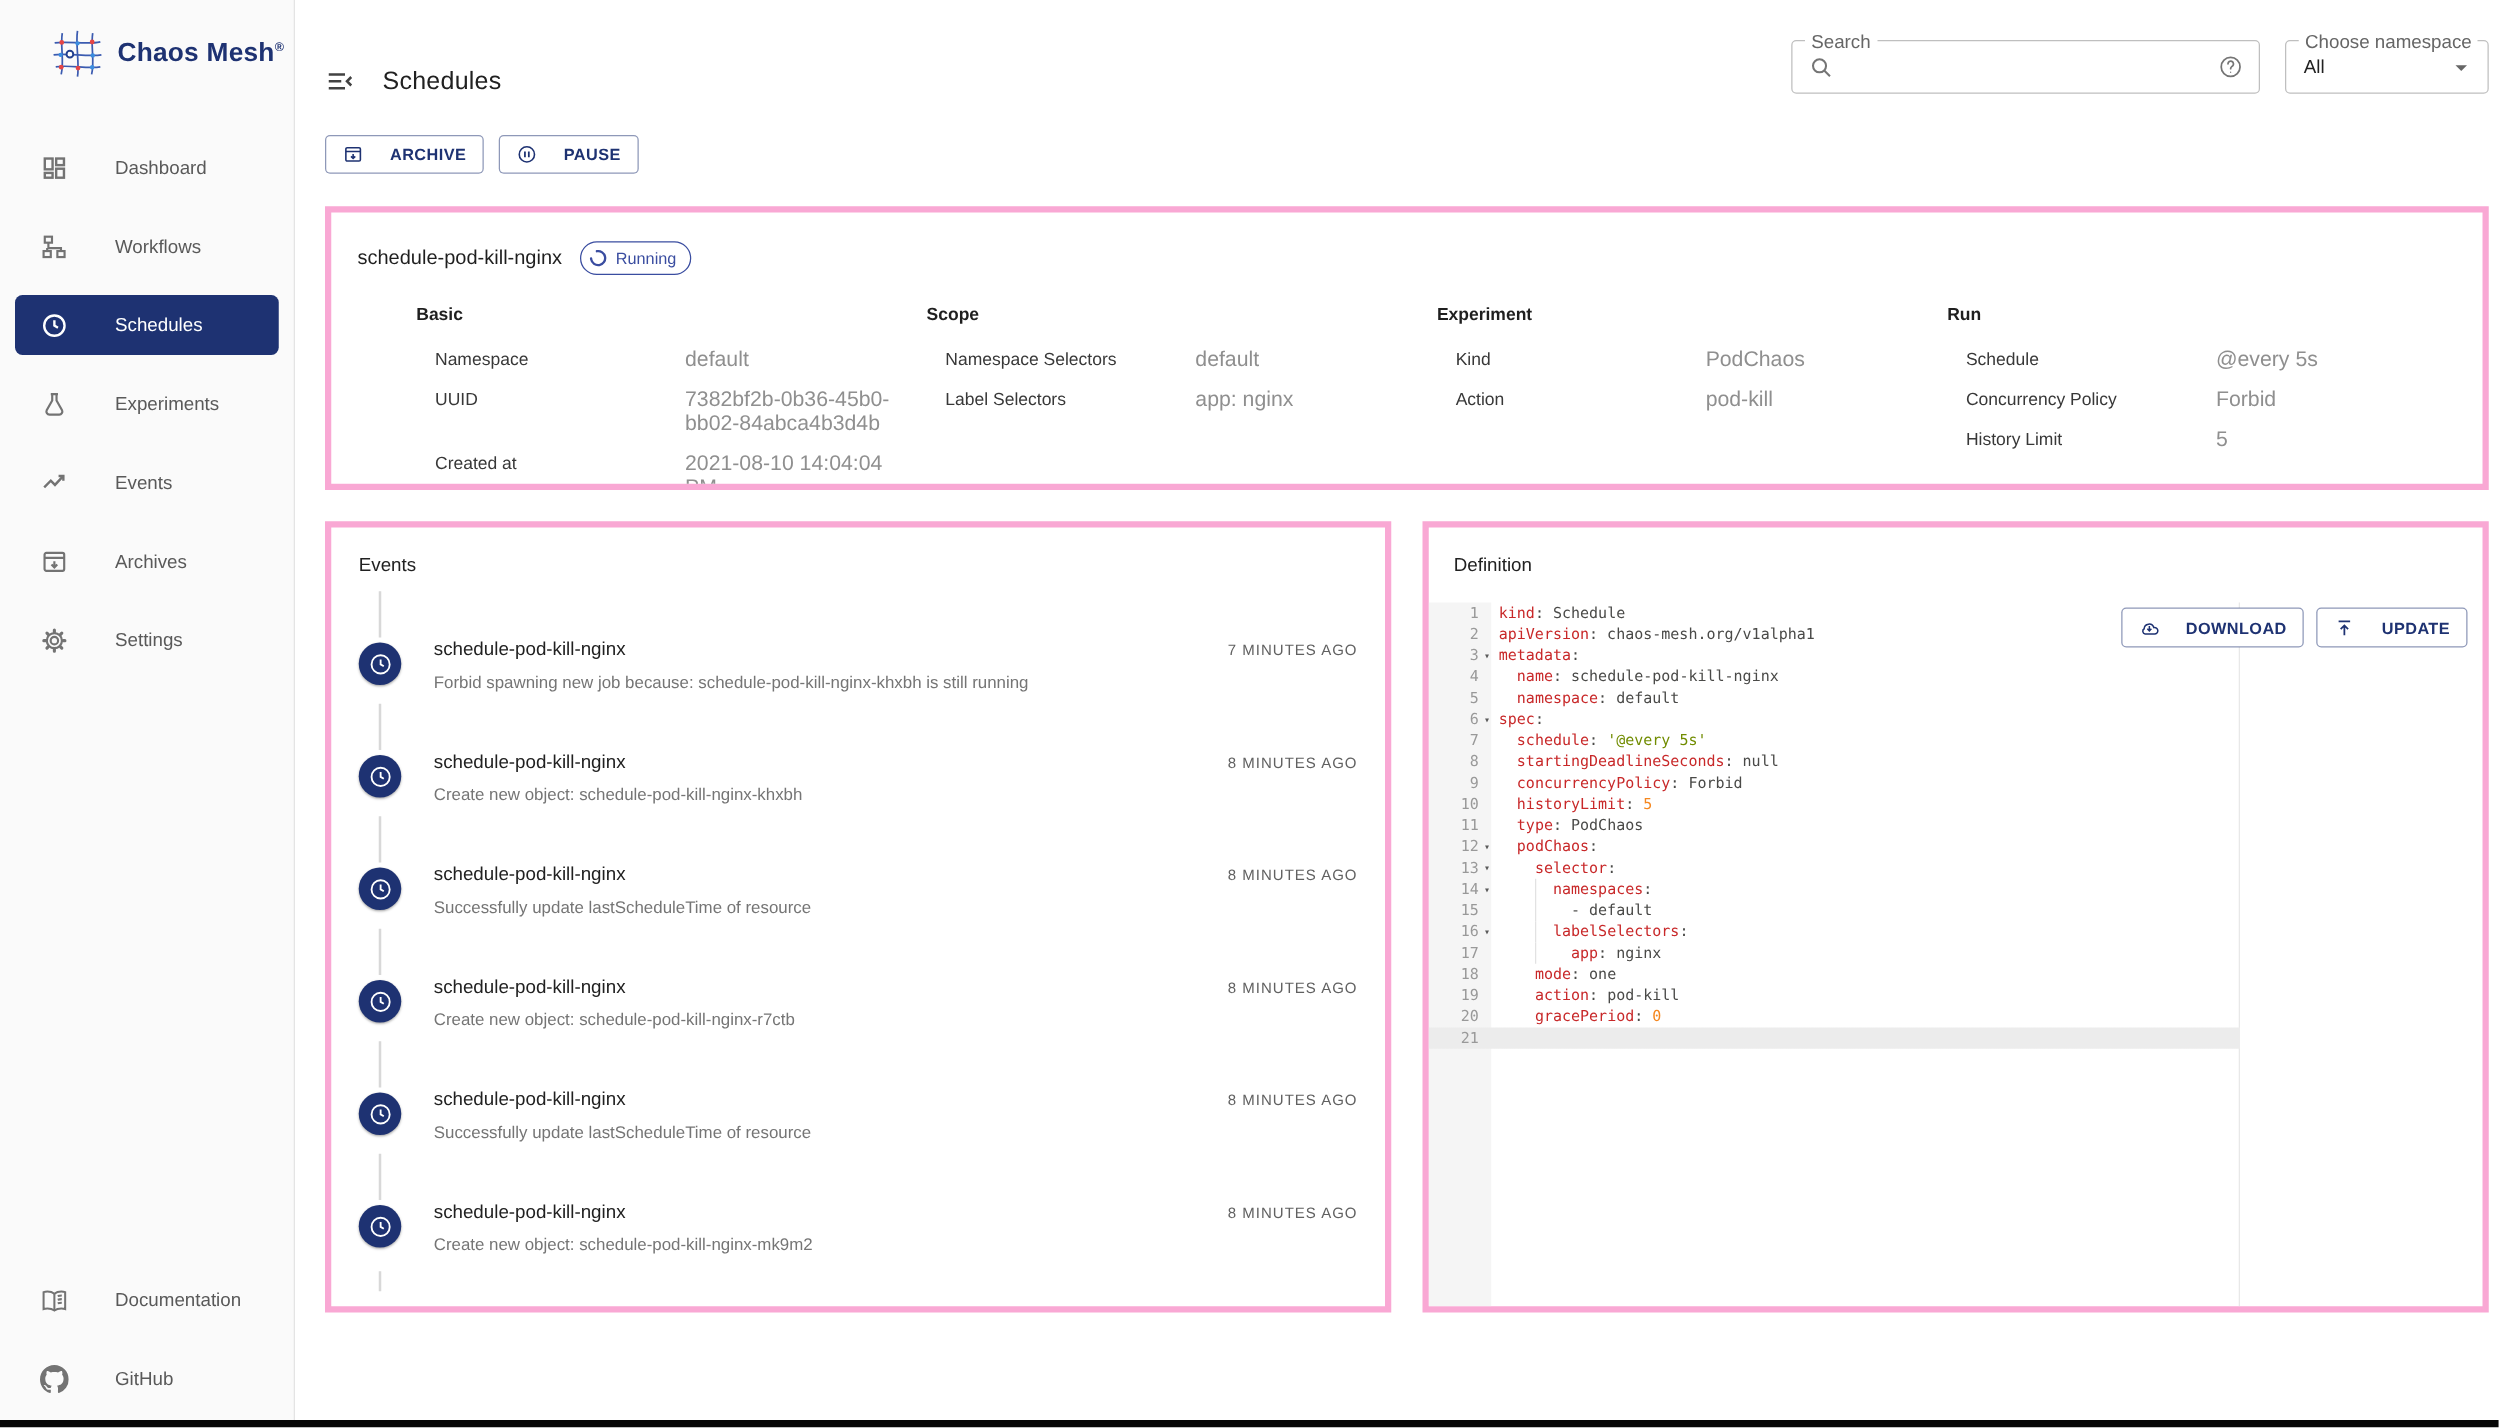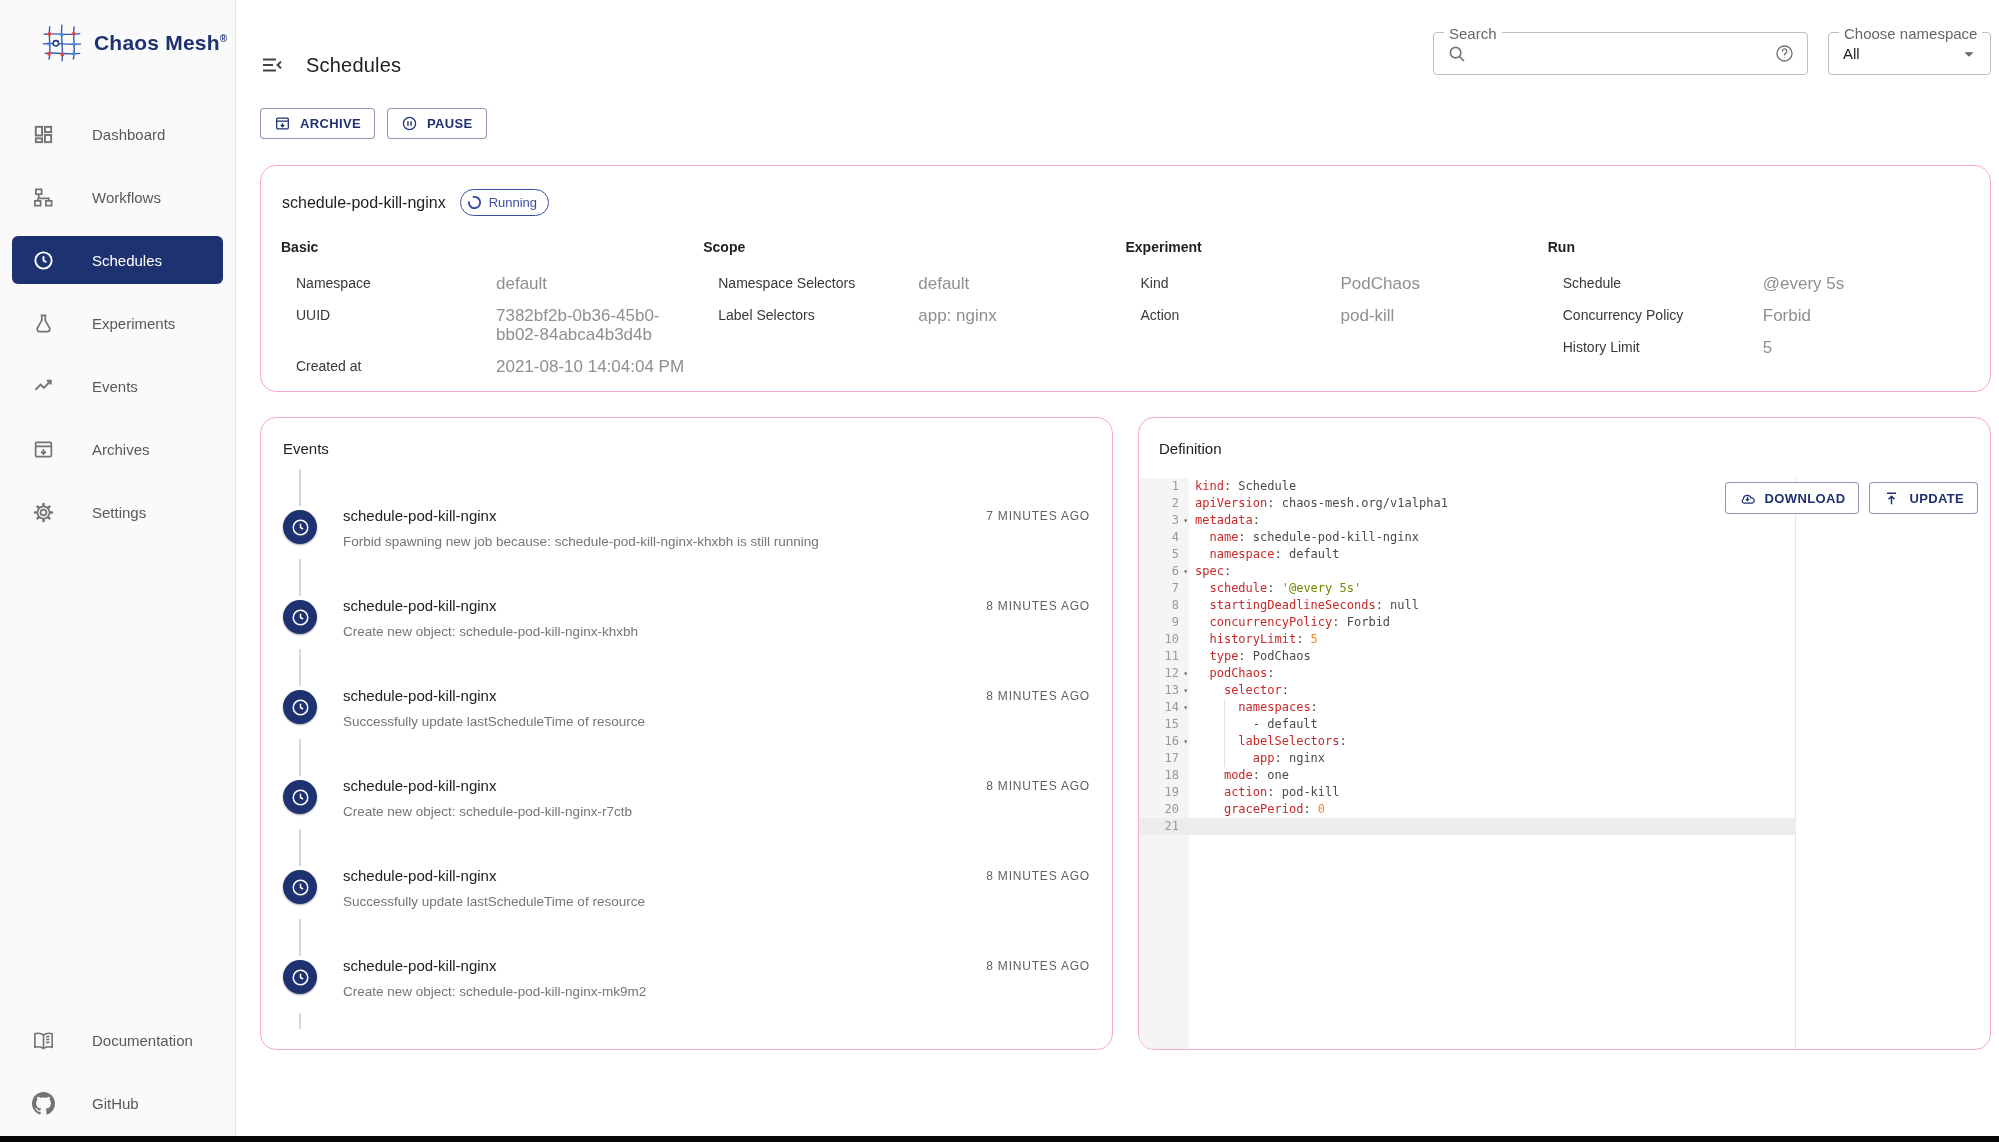--- a/index.html
+++ b/index.html
@@ -42,34 +42,34 @@
   .search-field{width:375px;padding:0 12px;}
   .search-field .icon{width:22px;height:22px;color:#757575;}
   .search-input{border:none;outline:none;flex:1;height:30px;font-size:15px;margin-left:6px;
                 font-family:inherit;background:transparent;}
   .help-btn{width:21px;height:21px;color:#757575;cursor:pointer;}
   .ns-field{width:163px;padding:0 10px 0 14px;cursor:pointer;}
   .ns-value{font-size:15px;color:#212121;flex:1;}
   .caret{width:22px;height:22px;color:#666;}
 
   .toolbar{margin-top:44px;display:flex;gap:12px;}
-  .btn{display:inline-flex;align-items:center;gap:9px;height:31px;padding:0 13px;
+  .btn{display:inline-flex;align-items:center;gap:21px;height:31px;padding:0 13px;
        border:1px solid rgba(30,50,114,.5);border-radius:4px;background:#fff;color:var(--primary);
        font-size:13px;font-weight:bold;letter-spacing:.35px;cursor:pointer;font-family:inherit;}
   .btn svg{width:17px;height:17px;}
 
   
-  .card{background:#fff;border:1px solid #f9a8d4;border-radius:16px;}
+  .card{background:#fff;border:5px solid #f9a8d4;border-radius:0;}
   .schedule-card{margin-top:26px;height:227px;padding:23px 20px 10px;overflow:hidden;}
   .sch-head{display:flex;align-items:center;gap:14px;margin-bottom:23px;padding-left:1px;}
   .sch-name{font-size:16px;font-weight:500;color:#1f1f1f;}
   .chip{display:inline-flex;align-items:center;gap:7px;height:27px;padding:0 11px 0 6px;
         border:1px solid #3a4da0;border-radius:14px;color:#3a4da0;font-size:13px;}
   .chip svg{width:15px;height:15px;}
-  .sch-grid{display:grid;grid-template-columns:repeat(4,1fr);}
+  .sch-grid{display:grid;grid-template-columns:repeat(4,1fr);margin-left:48px;}
   .sec-title{font-size:14px;font-weight:bold;color:#1f1f1f;margin-bottom:19px;}
   .sec-row{display:flex;margin-bottom:13px;padding-left:15px;}
   .sec-label{width:200px;min-width:200px;font-size:14px;color:#383838;line-height:19px;}
   .sec-value{font-size:17px;color:#8f8f8f;white-space:pre-line;line-height:19px;padding-right:18px;}
 
   
   .panels{margin-top:25px;display:grid;grid-template-columns:1fr 1fr;gap:25px;height:633px;}
   .panel{position:relative;overflow:hidden;}
   .events-panel{padding:22px 22px 0;}
   .panel-title{font-size:15px;font-weight:500;color:#212121;}

